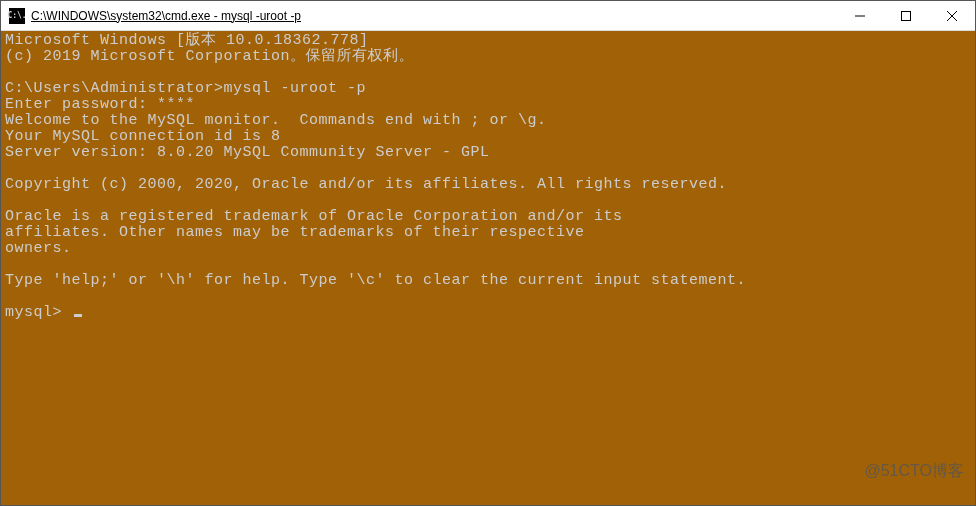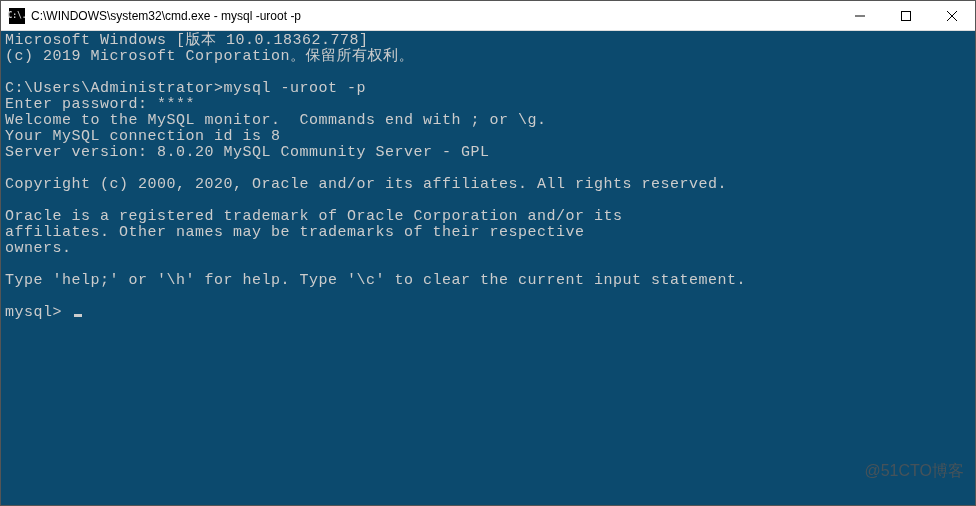--- a/index.html
+++ b/index.html
@@ -44,20 +44,21 @@
       font-family: Consolas, monospace;
       font-weight: bold;
       letter-spacing: 0;
     }
     .title-text {
       font-size: 12px;
       color: #000;
       flex: 1;
       white-space: nowrap;
       overflow: hidden;
+      text-decoration: underline;
     }
     .controls {
       display: flex;
       height: 100%;
     }
     .ctrl-btn {
       width: 46px;
       height: 100%;
       display: flex;
       align-items: center;
@@ -66,21 +67,21 @@
       font-size: 10px;
       color: #000;
       background: #fff;
     }
     .ctrl-btn svg {
       width: 10px;
       height: 10px;
     }
     .terminal {
       flex: 1;
-      background: #0c4a6e;
+      background: #a16207;
       color: #ccc;
       font-family: "NSimSun", "SimSun", Consolas, "Courier New", monospace;
       font-size: 15px;
       line-height: 16px;
       padding: 2px 4px;
       white-space: pre;
       overflow: hidden;
       position: relative;
       letter-spacing: 0.5px;
     }

